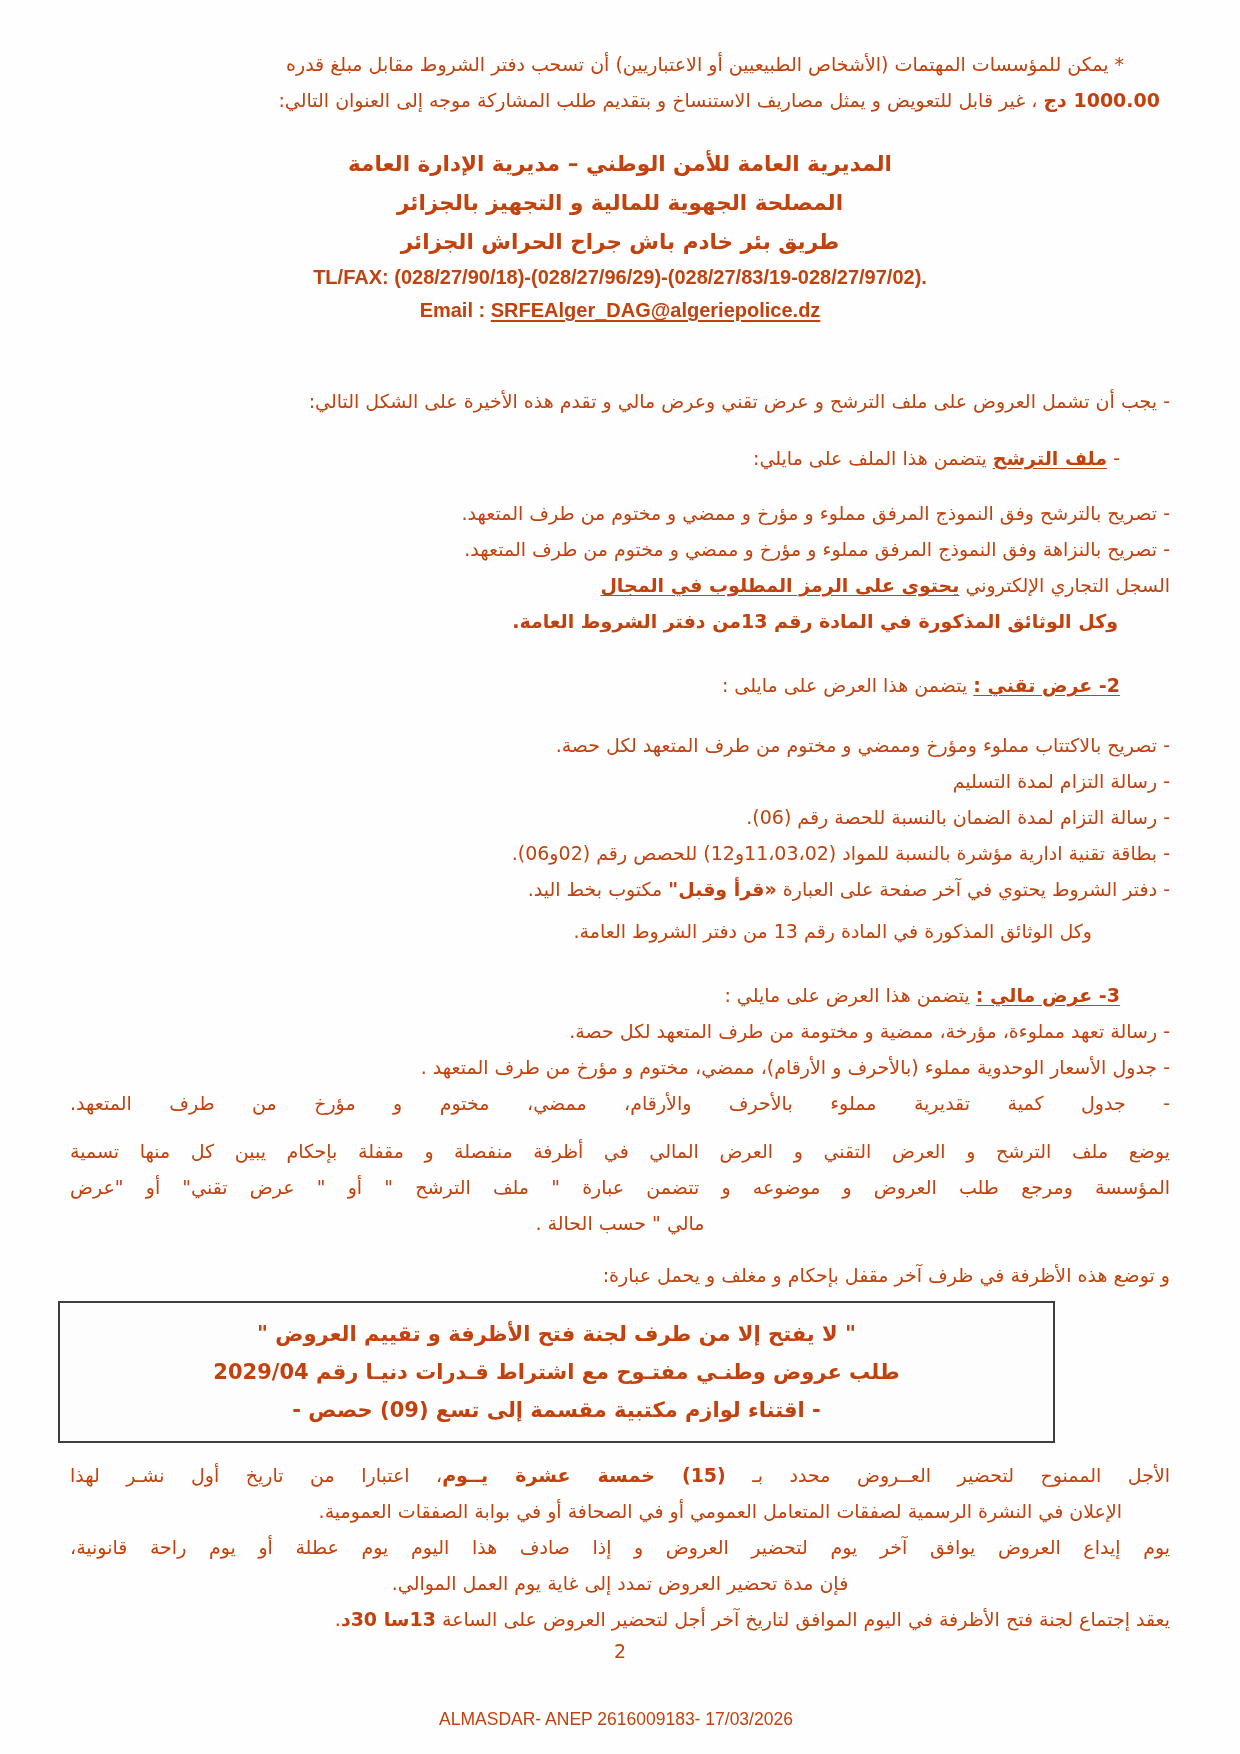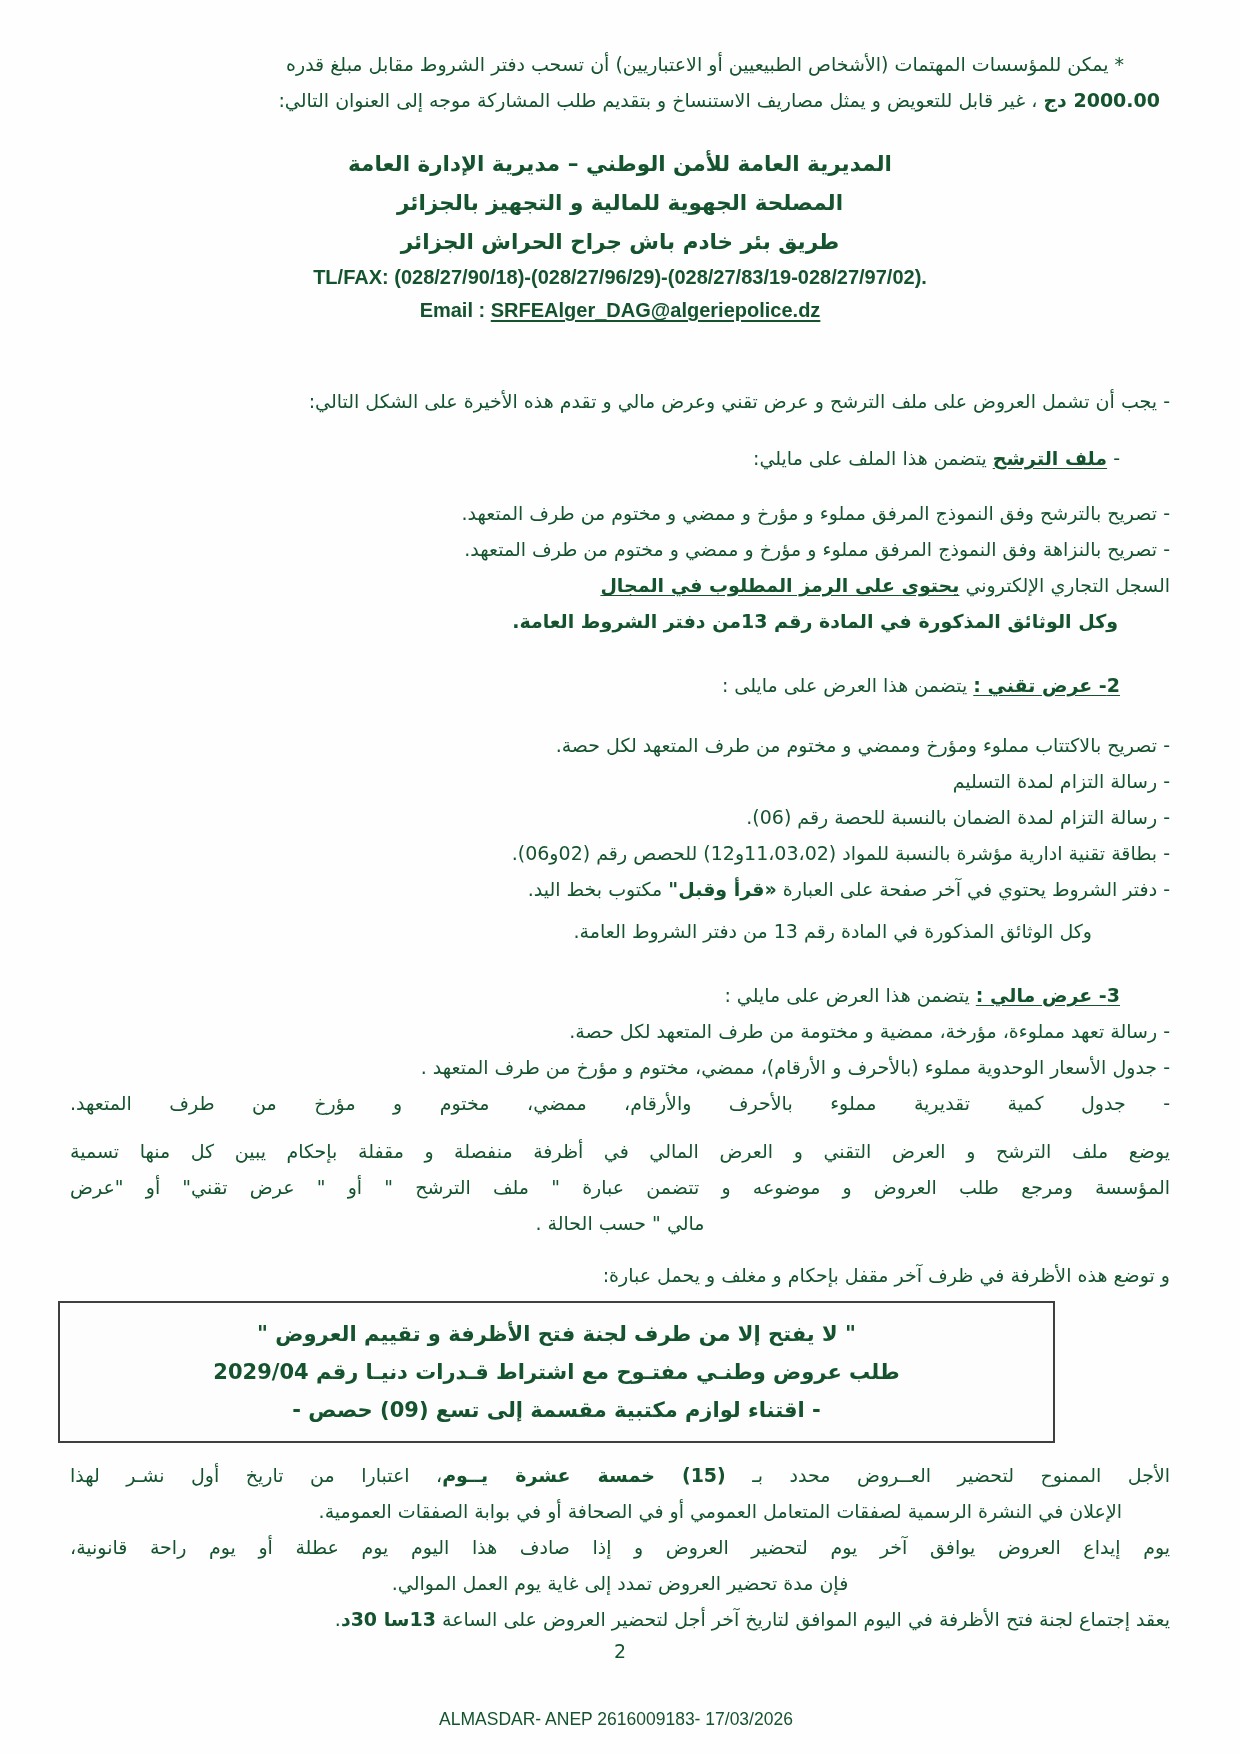--- a/index.html
+++ b/index.html
@@ -2,21 +2,21 @@
 <html lang="ar" dir="rtl"><head>
 <meta charset="utf-8">
 <style>
   html,body { margin:0; padding:0; background:#ffffff; }
   .page {
     position: relative;
     width: 1240px;
     height: 1754px;
     margin: 0 auto;
     background: #fefefe;
-    color: #14532d;
+    color: #c2410c;
     font-family: "DejaVu Sans", "Liberation Sans", sans-serif;
     direction: rtl;
     box-sizing: border-box;
     padding: 46px 70px 0 70px;
     font-size: 19px;
     overflow: hidden;
   }
   .line { text-align: right; line-height: 36px; }
   .jl { text-align: justify; text-align-last: justify; }
   .center { text-align: center !important; }
@@ -66,21 +66,21 @@
   }
 </style>
 </head>
 <body>
 
 <div class="page">
 
   <section>
     <div class="line intro-l1">* يمكن للمؤسسات المهتمات (الأشخاص الطبيعيين أو الاعتباريين) أن تسحب دفتر الشروط مقابل مبلغ قدره</div>
     <div class="line intro-l2">
-      <b>2000.00 دج</b><span> ، غير قابل للتعويض و يمثل مصاريف الاستنساخ و بتقديم طلب المشاركة موجه إلى العنوان التالي:</span>
+      <b>1000.00 دج</b><span> ، غير قابل للتعويض و يمثل مصاريف الاستنساخ و بتقديم طلب المشاركة موجه إلى العنوان التالي:</span>
     </div>
   </section>
 
   <section class="address">
     <div class="ar">المديرية العامة للأمن الوطني – مديرية الإدارة العامة</div>
     <div class="ar">المصلحة الجهوية للمالية و التجهيز بالجزائر</div>
     <div class="ar">طريق بئر خادم باش جراح الحراش الجزائر</div>
     <div class="latin">TL/FAX: (028/27/90/18)-(028/27/96/29)-(028/27/83/19-028/27/97/02).</div>
     <div class="latin">
       <span>Email : </span><span class="u">SRFEAlger_DAG@algeriepolice.dz</span>

